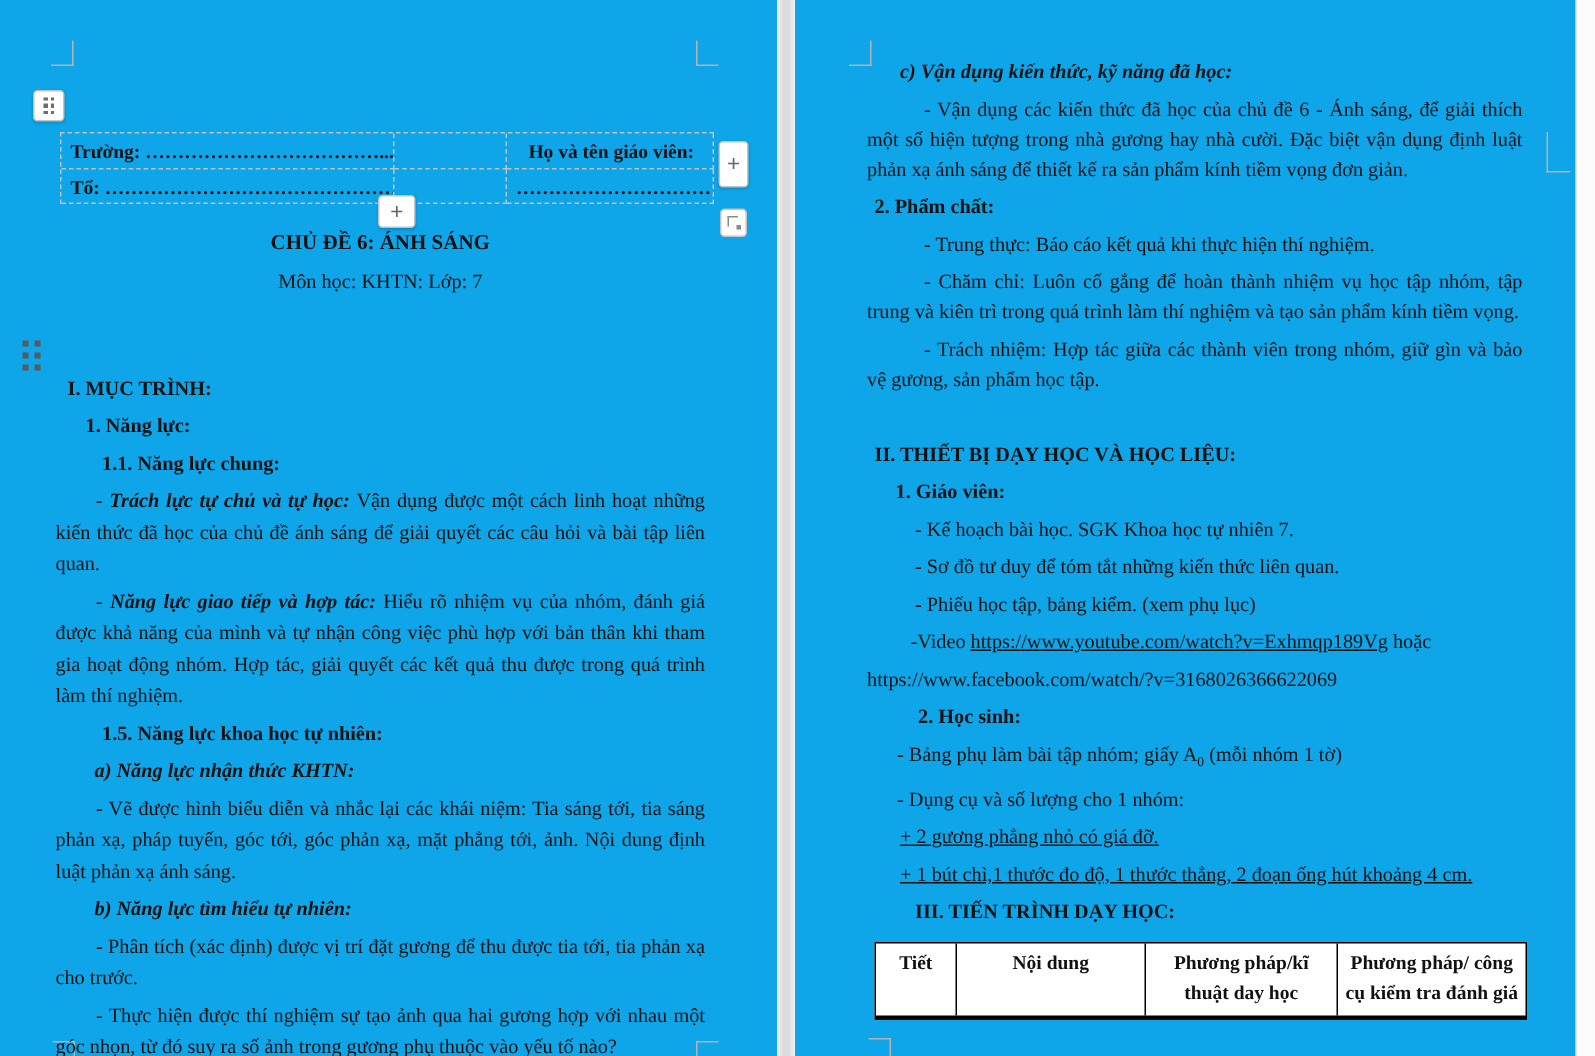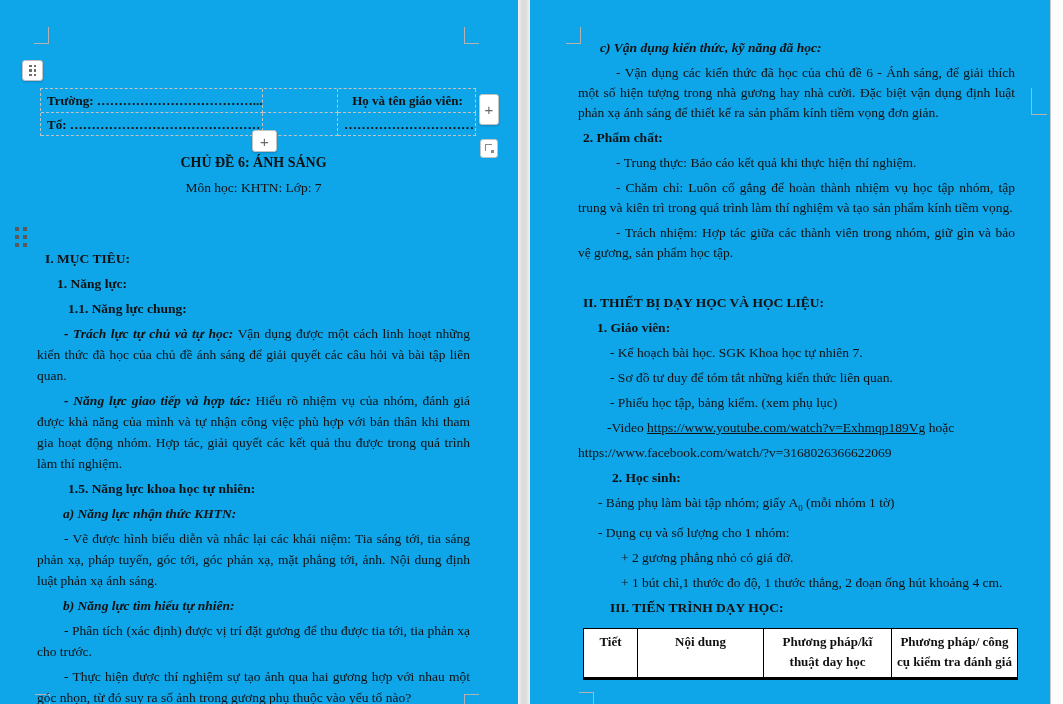--- a/index.html
+++ b/index.html
@@ -46,21 +46,21 @@
   .flow2 { left:578px; top:38px; width:437px; }
   .flow2 p { line-height:20px; margin-bottom:5px; }
   .just { text-align:justify; }
   .b { font-weight:bold; }
   .bi { font-weight:bold; font-style:italic;font-family:Liberation Serif, serif; }
   .ind { text-indent:27px; }
   .ind2 { text-indent:38px; }
   .ml5  { margin-left:5px; }  .ml8  { margin-left:8px; }  .ml19 { margin-left:19px; }
   .ml20 { margin-left:20px; } .ml22 { margin-left:22px; } .ml26 { margin-left:26px; }
   .ml29 { margin-left:29px; } .ml31 { margin-left:31px; } .ml32 { margin-left:32px; }
-  .ml34 { margin-left:34px; } .ml35 { margin-left:43px; }
+  .ml34 { margin-left:34px; } .ml35 { margin-left:22px;text-decoration:underline; }
   .spacer { height:25px; }
   a.doclink { color:#111; text-decoration:underline; }
   sub.small { font-size:9px; }
 
   
   .plan-table { position:absolute; left:583px; top:628px; display:grid;
                 grid-template-columns:54px 126px 128px 125px;
                 border:1.5px solid #000; border-bottom:3px solid #000; background:#fff; }
   .pc { border-right:1.5px solid #000; font-weight:bold; font-size:13px; line-height:20px;
         text-align:center; padding:3px 4px 5px 4px; min-height:44px; color:#111; }
@@ -107,21 +107,21 @@
       <div class="hc"></div>
       <div class="hc center">……………………………..</div>
     </div>
 
     <div class="titles">
       <p class="bold">CHỦ ĐỀ 6: ÁNH SÁNG</p>
       <p>Môn học: KHTN: Lớp: 7</p>
     </div>
 
     <div class="flow flow1">
-      <p class="b ml8">I. MỤC TIÊU:</p>
+      <p class="b ml8">I. MỤC TRÌNH:</p>
       <p class="b ml20">1. Năng lực:</p>
       <p class="b ml31">1.1. Năng lực chung:</p>
       <p class="just ind"><span class="bi">- Trách lực tự chủ và tự học: </span><span>Vận dụng được một cách linh hoạt những kiến thức đã học của chủ đề ánh sáng để giải quyết các câu hỏi và bài tập liên quan.</span></p>
       <p class="just ind"><span class="bi">- Năng lực giao tiếp và hợp tác: </span><span>Hiểu rõ nhiệm vụ của nhóm, đánh giá được khả năng của mình và tự nhận công việc phù hợp với bản thân khi tham gia hoạt động nhóm. Hợp tác, giải quyết các kết quả thu được trong quá trình làm thí nghiệm.</span></p>
       <p class="b ml31">1.5. Năng lực khoa học tự nhiên:</p>
       <p class="bi ml26">a) Năng lực nhận thức KHTN:</p>
       <p class="just ind">- Vẽ được hình biểu diễn và nhắc lại các khái niệm: Tia sáng tới, tia sáng phản xạ, pháp tuyến, góc tới, góc phản xạ, mặt phẳng tới, ảnh. Nội dung định luật phản xạ ánh sáng.</p>
       <p class="bi ml26">b) Năng lực tìm hiểu tự nhiên:</p>
       <p class="just ind">- Phân tích (xác định) được vị trí đặt gương để thu được tia tới, tia phản xạ cho trước.</p>
       <p class="just ind">- Thực hiện được thí nghiệm sự tạo ảnh qua hai gương hợp với nhau một góc nhọn, từ đó suy ra số ảnh trong gương phụ thuộc vào yếu tố nào?</p>

